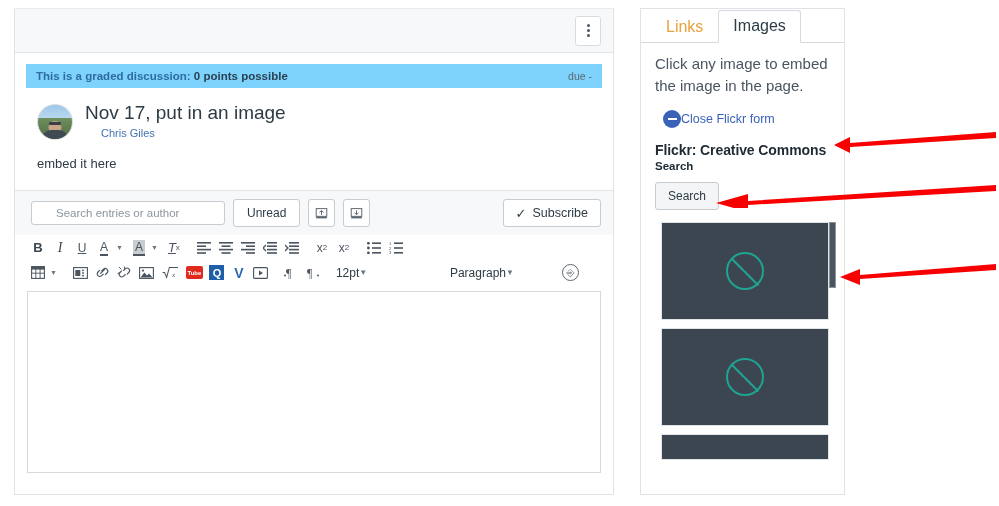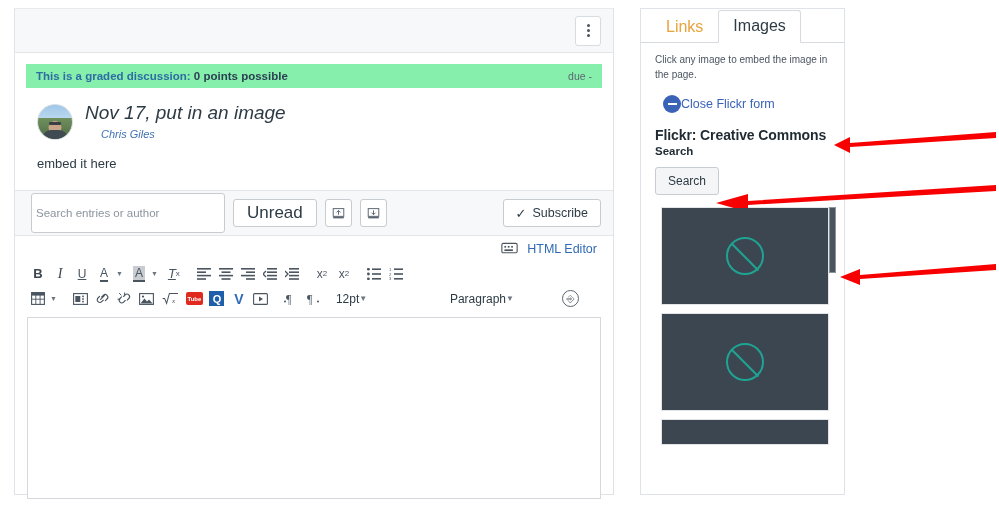--- a/index.html
+++ b/index.html
@@ -31,30 +31,30 @@
     border: 1px solid #d7dce0; border-radius: 3px;
     background: #fff;
     display:flex; flex-direction:column; align-items:center; justify-content:center;
     gap: 2px; cursor:pointer;
   }
   .kebab-btn i { display:block; width:3px; height:3px; border-radius:50%; background:#4b5560; }
 
   .graded-banner {
     margin: 11px 11px 0 11px;
     height: 24px;
-    background: #86efac;
+    background: #7dd3fc;
     display:flex; align-items:center; justify-content:space-between;
     padding: 0 10px;
     font-size: 11.5px;
   }
   .graded-left { color:#2e6ca3; font-weight:700; }
   .graded-left .pts { color:#2b3f52; font-weight:700; }
   .graded-due { color:#5d6874; font-size:10.5px; }
 
-  .post-head { display:flex; align-items:flex-end; padding: 13px 0 0 22px; font-style: italic; }
+  .post-head { display:flex; align-items:center; padding: 13px 0 0 22px; }
   .avatar {
     width: 36px; height: 36px; border-radius:50%;
     overflow:hidden; flex:none; margin-top:3px;
     border: 1px solid #d8dde2;
     background: linear-gradient(#9ec7e8 0%, #b9d7ef 38%, #6f8f5d 39%, #4f6b43 100%);
     position: relative;
   }
   .avatar .head {
     position:absolute; left:50%; top:46%; transform:translateX(-50%);
     width:13px; height:13px; border-radius:50%; background:#c8a588;
@@ -75,30 +75,30 @@
   .toolbar-row {
     margin-top: 19px;
     border-top: 1px solid #e4e7ea;
     background: #f7f8f9;
     height: 45px;
     display:flex; align-items:center;
     padding: 0 12px 0 16px;
     gap: 8px;
   }
   .search-entries {
-    width: 194px; height: 40px;
+    width: 194px; height: 24px;
     border: 1px solid #c7ccd1; border-radius: 3px;
     background:#fff; font-size: 11.5px; color:#2d3b45;
-    padding: 0 4px; font-family:"Liberation Sans", sans-serif;
+    padding: 0 24px; font-family:"Liberation Sans", sans-serif;
   }
   .search-entries::placeholder { color:#8b959e; }
   .btn-plain {
     height: 28px; padding: 0 13px;
     border:1px solid #c7ccd1; border-radius:3px; background:#fff;
-    font-size: 17px; color:#2d3b45; cursor:pointer;
+    font-size: 12px; color:#2d3b45; cursor:pointer;
     font-family:"Liberation Sans", sans-serif;
   }
   .btn-icon {
     width: 27px; height: 28px;
     border:1px solid #c7ccd1; border-radius:3px; background:#fff;
     display:flex; align-items:center; justify-content:center; cursor:pointer;
   }
   .spacer { flex: 1; }
   .btn-subscribe {
     height: 28px; padding: 0 12px;
@@ -176,21 +176,21 @@
     position: relative; top: 1px;
   }
   .tab.inactive { color:#e8a33d; }
   .tab.active {
     color:#2d3b45; background:#fff;
     border-color:#d6dade; border-radius: 3px 3px 0 0;
     border-bottom: 1px solid #fff;
     margin-top: 10px;
   }
   .side-help {
-    font-size: 10px; color:#4b5560; line-height:1.45;
+    font-size: 15px; color:#4b5560; line-height:1.45;
     padding: 10px 14px 0 14px;
   }
   .close-flickr {
     display:flex; align-items:center; 
     padding: 13px 0 0 22px; cursor:pointer;
   }
   .minus-circle {
     width: 18px; height: 18px; border-radius:50%; background:#3a63b8;
     display:flex; align-items:center; justify-content:center; flex:none;
   }
@@ -307,30 +307,20 @@
           <path d="M8 4.2 L8 9.2 M5.5 7 L8 9.5 L10.5 7" fill="none" stroke="#5b656f" stroke-width="1.2"></path>
         </svg>
       </div>
       <div class="spacer"></div>
       <button class="btn-subscribe">
         <span class="check">✓</span>
         <span>Subscribe</span>
       </button>
     </div>
 
-    <div class="html-editor-row">
-      <svg width="17" height="13" viewBox="0 0 20 15">
-        <rect x="1" y="1.5" width="18" height="11" rx="1.5" fill="none" stroke="#4b5560" stroke-width="1.3"></rect>
-        <rect x="4" y="4.5" width="2" height="2" fill="#4b5560"></rect>
-        <rect x="8" y="4.5" width="2" height="2" fill="#4b5560"></rect>
-        <rect x="12" y="4.5" width="2" height="2" fill="#4b5560"></rect>
-        <rect x="4" y="8.5" width="10" height="2" fill="#4b5560"></rect>
-      </svg>
-      <span class="html-editor-link">HTML Editor</span>
-    </div>
 
     <div class="rce">
       <div class="rce-row">
         <div class="ti">
             <b style="font-size:13px;color:#3b4650;">B</b>
           </div>
         <div class="ti">
             <i style="font-family:'Liberation Serif',serif;font-size:14px;color:#3b4650;">I</i>
           </div>
         <div class="ti">

